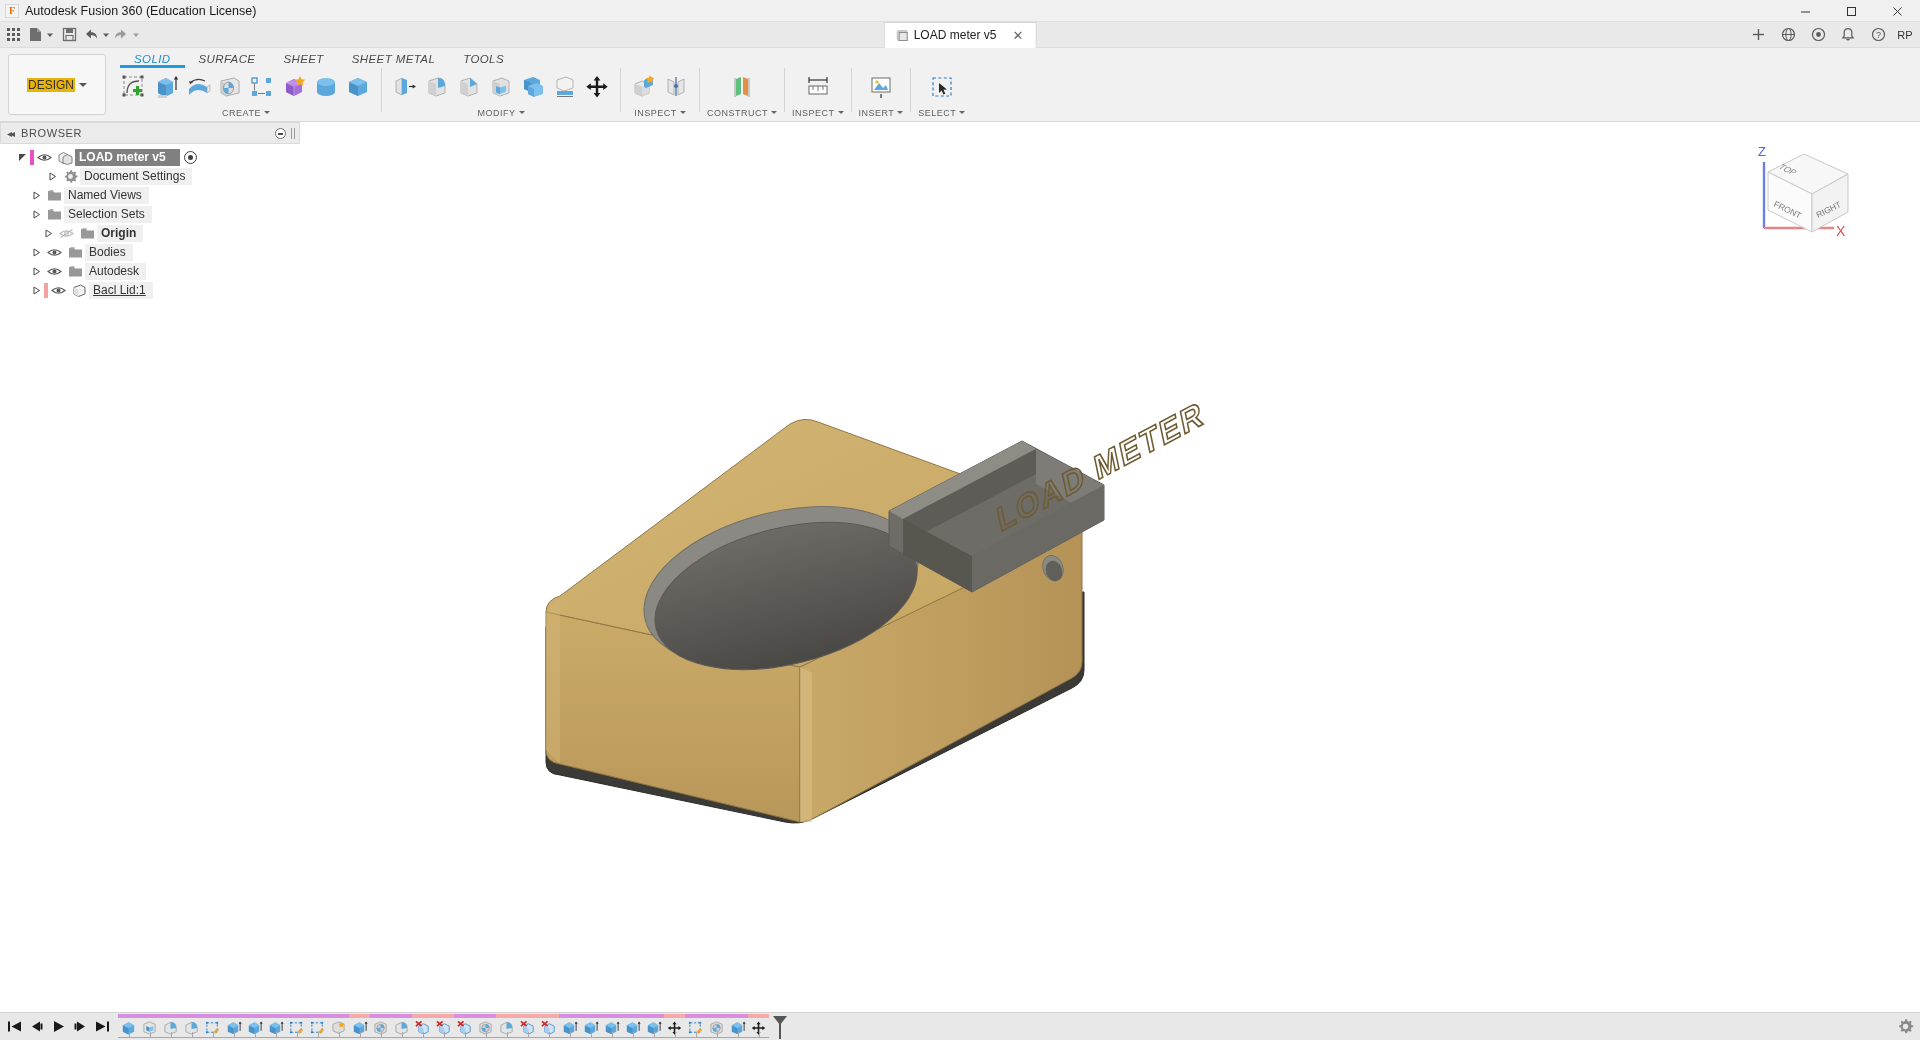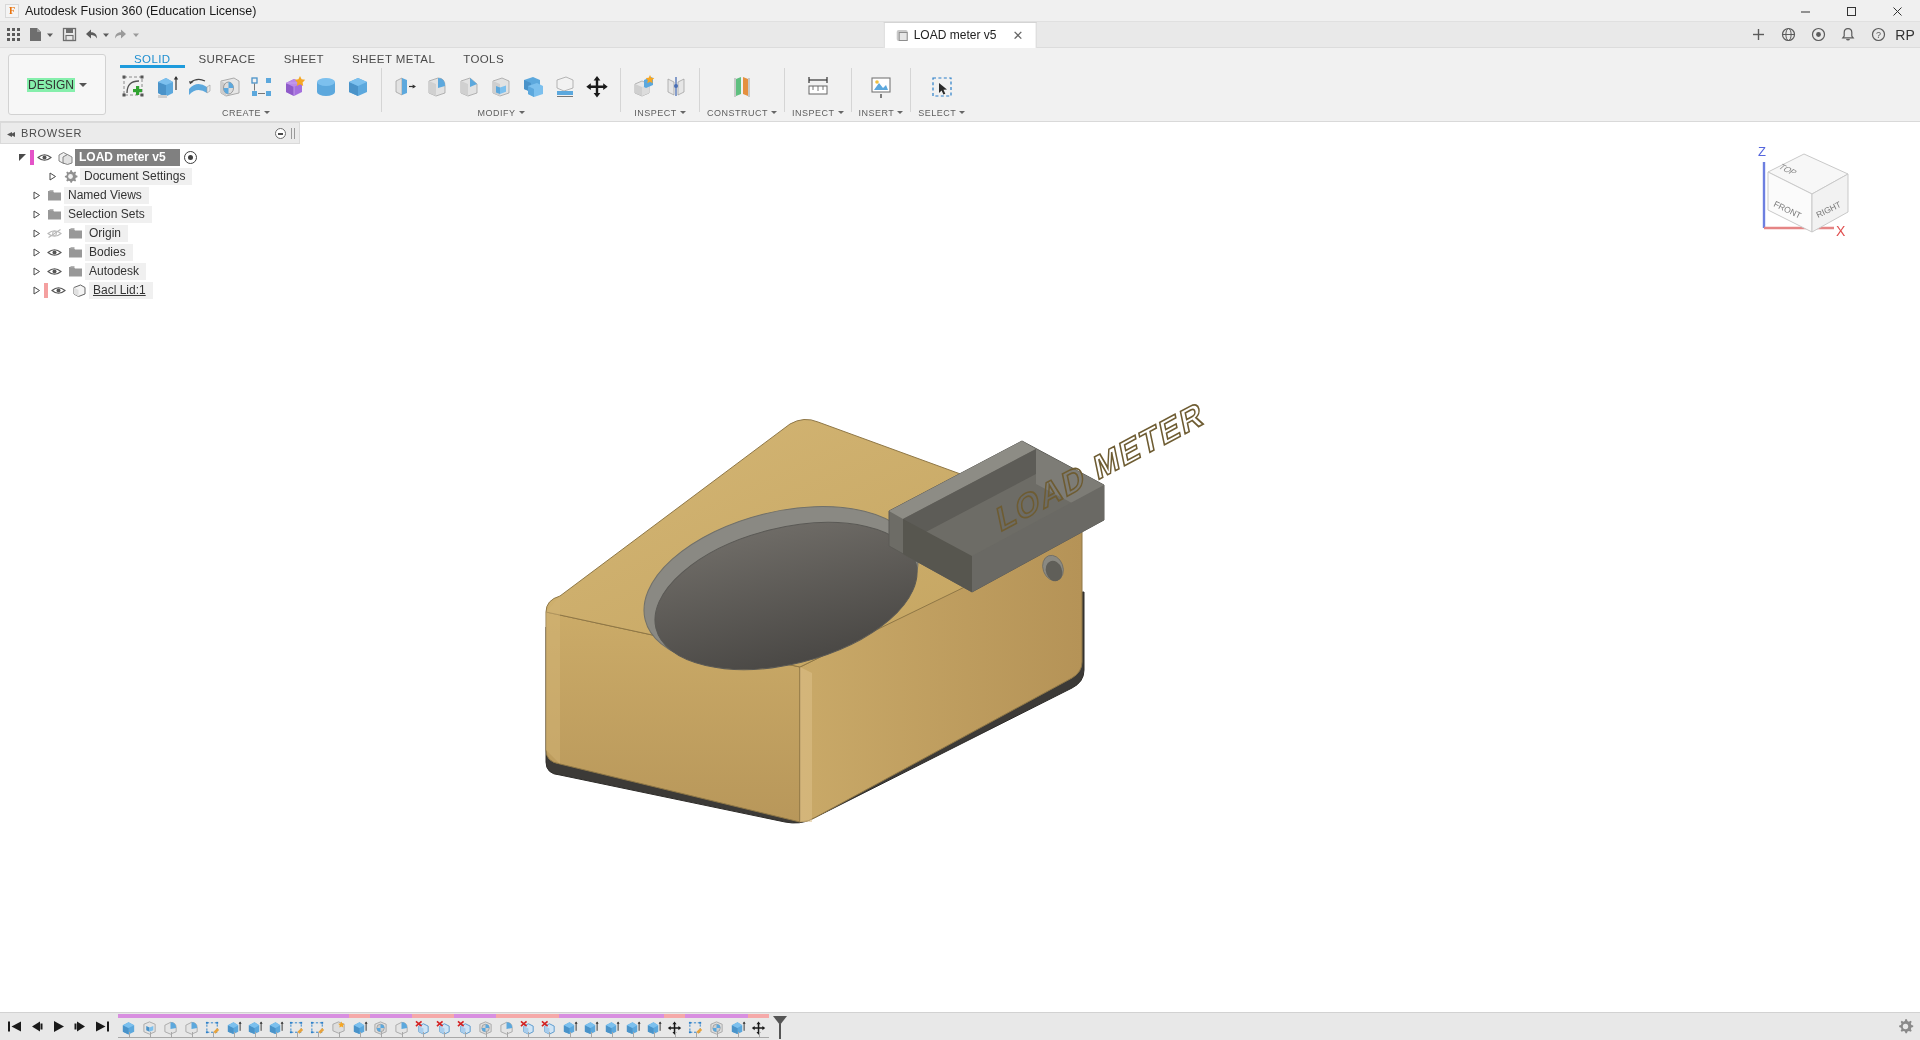--- a/index.html
+++ b/index.html
@@ -38,32 +38,32 @@
   }
   .doc-tab .dot{width:11px;height:11px;border-radius:2px;background:#c9c9c9;
      display:inline-block;position:relative;}
   .doc-tab .dot:after{content:"";position:absolute;left:2px;top:2px;width:7px;height:7px;
      border:1px solid #8d8d8d;background:#e6e6e6;}
   .doc-x{margin-left:10px;color:#666;font-size:13px;cursor:pointer;}
   .qat-right{position:absolute;right:4px;display:flex;align-items:center;gap:2px;}
   .qat-right .qat-ico{width:28px;}
   .avatar{
     width:22px;height:20px;display:flex;align-items:center;justify-content:center;
-    font-size:14px;color:#333;
+    font-size:11px;color:#333;
   }
   
   .ribbon{height:74px;background:#f1f1f1;display:flex;border-bottom:1px solid #d9d9d9;position:relative;}
   .design-box{
     width:98px;margin:6px 0 6px 8px;border:1px solid #d2d2d2;border-radius:3px;background:#f7f7f7;
     display:flex;align-items:center;justify-content:center;gap:4px;
   }
-  .design-box .lbl{background:#86efac;color:#333;font-size:12px;padding:0 1px;}
+  .design-box .lbl{background:#eab308;color:#333;font-size:12px;padding:0 1px;}
   .caret{width:0;height:0;border-left:4px solid transparent;border-right:4px solid transparent;border-top:4px solid #555;}
   .ribbon-main{flex:1;position:relative;}
-  .tabs{display:flex;align-items:flex-end;height:20px;padding-left:14px;gap:0;}
+  .tabs{display:flex;align-items:flex-end;height:20px;padding-left:14px;gap:0;font-style:italic;}
   .tab{
     font-size:11.5px;color:#4a4a4a;padding:0 14px;height:18px;line-height:18px;letter-spacing:.4px;cursor:pointer;
   }
   .tab.active{color:#1e8ed0;border-bottom:3px solid #1e9bdc;font-weight:400;}
   .groups{display:flex;align-items:flex-start;height:53px;padding-left:10px;}
   .group{display:flex;flex-direction:column;align-items:center;position:relative;padding:0 2px;}
   .grow{display:flex;align-items:center;height:38px;}
   .btn{
     width:32px;height:36px;display:flex;align-items:center;justify-content:center;cursor:pointer;
     border-radius:2px;
@@ -684,21 +684,21 @@
         </span>
         <span class="ficon">
           <svg width="15" height="13" viewBox="0 0 15 13">
               <path d="M1 2 L6 2 L7 3.5 L14 3.5 L14 11.5 L1 11.5 Z" fill="#989898"></path>
               <rect x="2.5" y="1" width="4" height="1.4" fill="#b5b5b5"></rect>
             </svg>
         </span>
         <span class="nlabel">Selection Sets</span>
       </div>
 
-      <div class="node" style="padding-left:28px;">
+      <div class="node" style="padding-left:40px;font-weight:bold;">
         <span class="arrow">
           <svg width="9" height="9" viewBox="0 0 9 9">
               <path d="M2 1 L7.5 4.5 L2 8 Z" fill="none" stroke="#4a4a4a" stroke-width="1"></path>
             </svg>
         </span>
         <span class="eye">
           <svg width="15" height="11" viewBox="0 0 15 11">
               <path d="M1 5.5 Q7.5 0 14 5.5 Q7.5 11 1 5.5 Z" fill="none" stroke="#b8b8b8" stroke-width="1.1"></path>
               <circle cx="7.5" cy="5.5" r="2" fill="none" stroke="#b8b8b8" stroke-width="1"></circle>
               <line x1="1.5" y1="9.5" x2="13.5" y2="1.5" stroke="#b8b8b8" stroke-width="1.1"></line>

